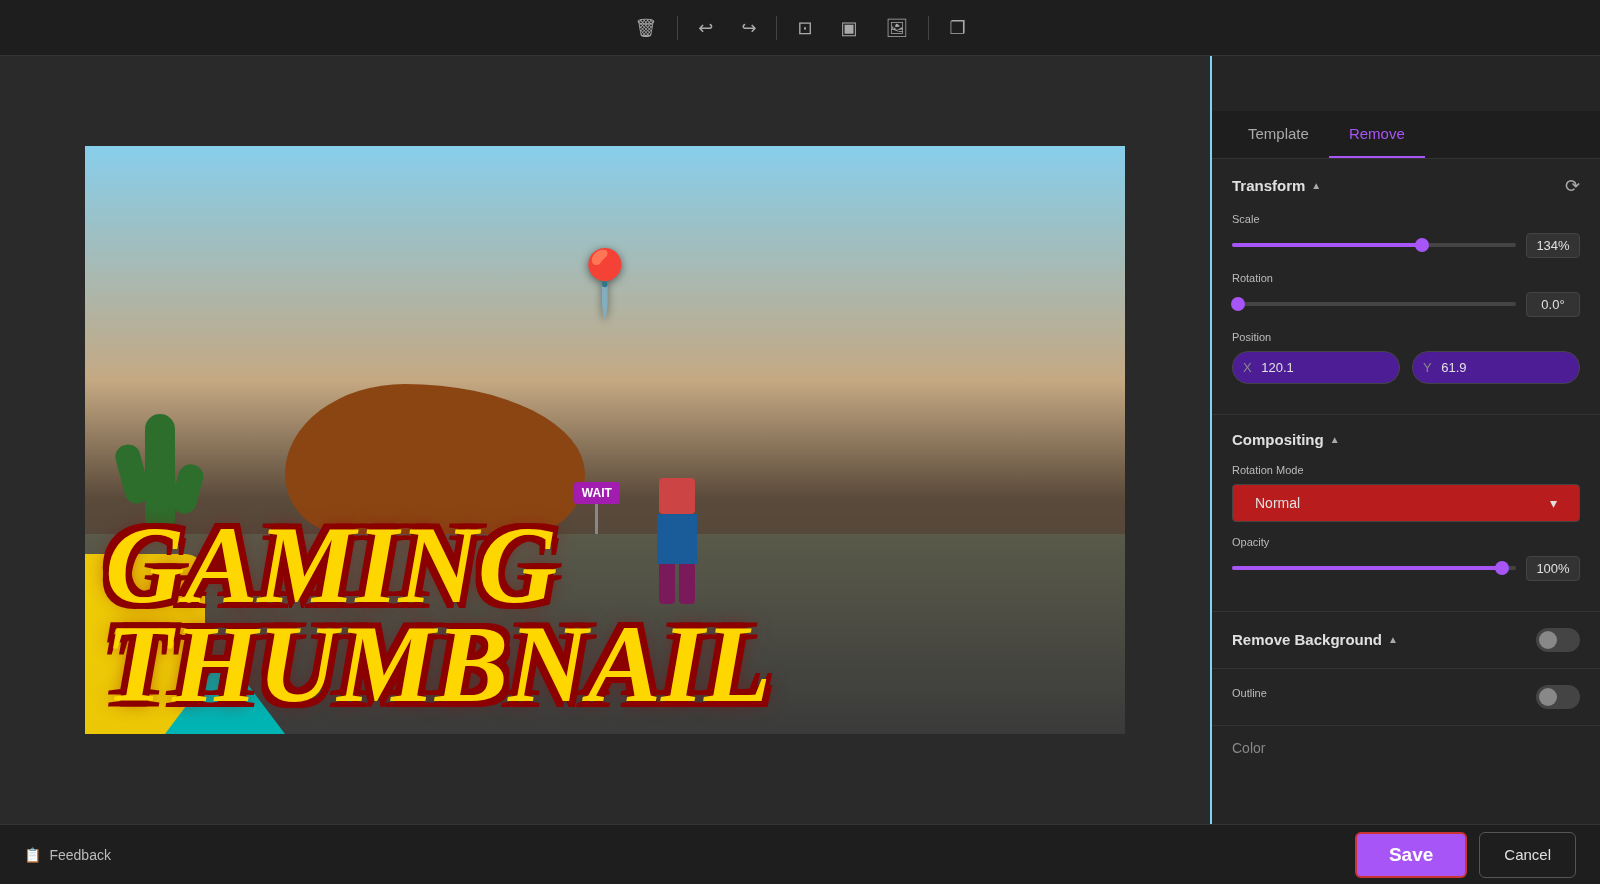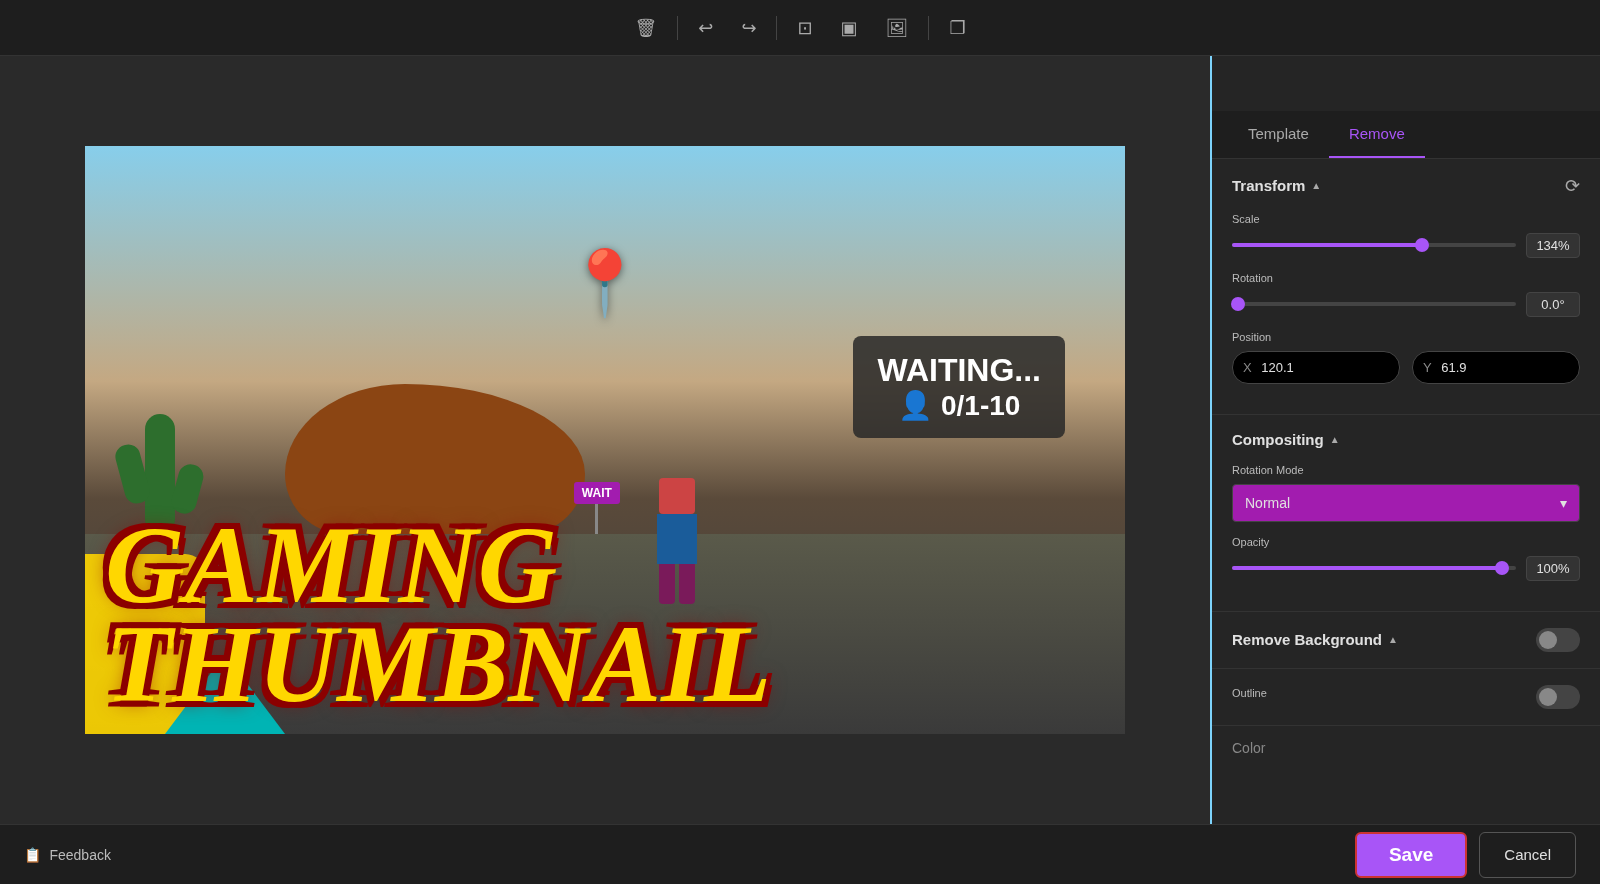--- a/index.html
+++ b/index.html
@@ -369,40 +369,40 @@
       text-align: center;
     }
 
     
     .position-row {
       display: flex;
       gap: 12px;
     }
     .position-field {
       flex: 1;
-      background: #000000;
+      background: #4c1d95;
       border: 1px solid #444;
       border-radius: 16px;
       padding: 8px 10px;
       font-size: 13px;
       color: #e0e0e0;
     }
     .position-field-label {
       color: #888;
       margin-right: 6px;
       font-size: 13px;
     }
 
     
     .blend-select {
       width: 100%;
-      background: #a21caf;
+      background: #b91c1c;
       border: 1px solid #444;
       border-radius: 4px;
-      padding: 10px 12px;
+      padding: 10px 22px;
       font-size: 14px;
       color: #e0e0e0;
       display: flex;
       align-items: center;
       justify-content: space-between;
       cursor: pointer;
     }
 
     
     .toggle-row {
@@ -511,27 +511,20 @@
 
   <div class="canvas-area">
     <div class="thumbnail-preview">
       <div class="thumb-bg"></div>
       <div class="ground"></div>
       <div class="rock-formation"></div>
       <div class="cactus"></div>
 
       <div class="location-pin">📍</div>
 
-      <div class="waiting-overlay">
-        <div class="waiting-text">WAITING...</div>
-        <div class="waiting-count">
-          <span>👤</span>
-          <span>0/1-10</span>
-        </div>
-      </div>
 
       <div class="sign-post">
         <div class="sign-board">WAIT</div>
         <div class="sign-pole"></div>
       </div>
 
       <div class="character">
         <div class="char-head"></div>
         <div class="char-body"></div>
         <div class="char-legs">

